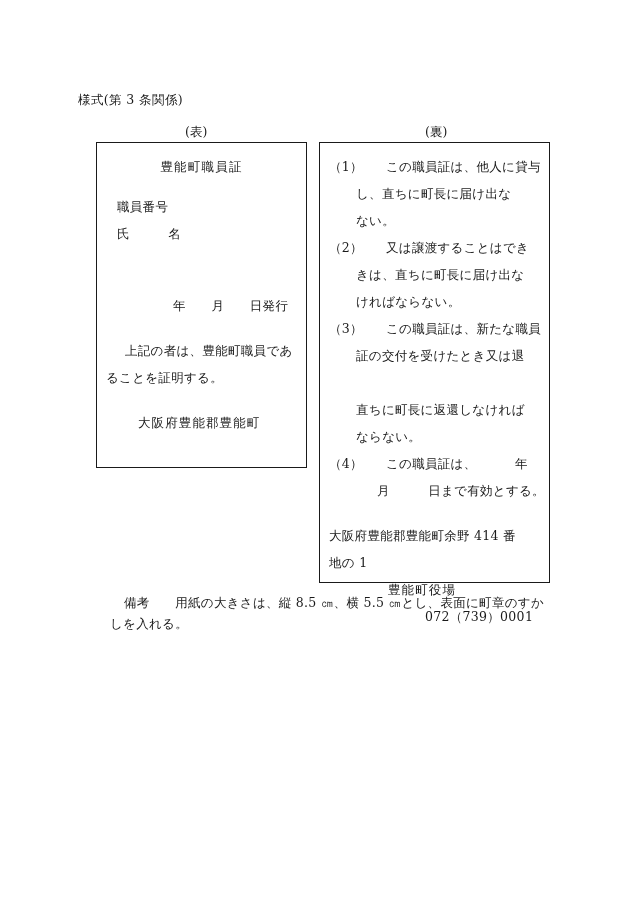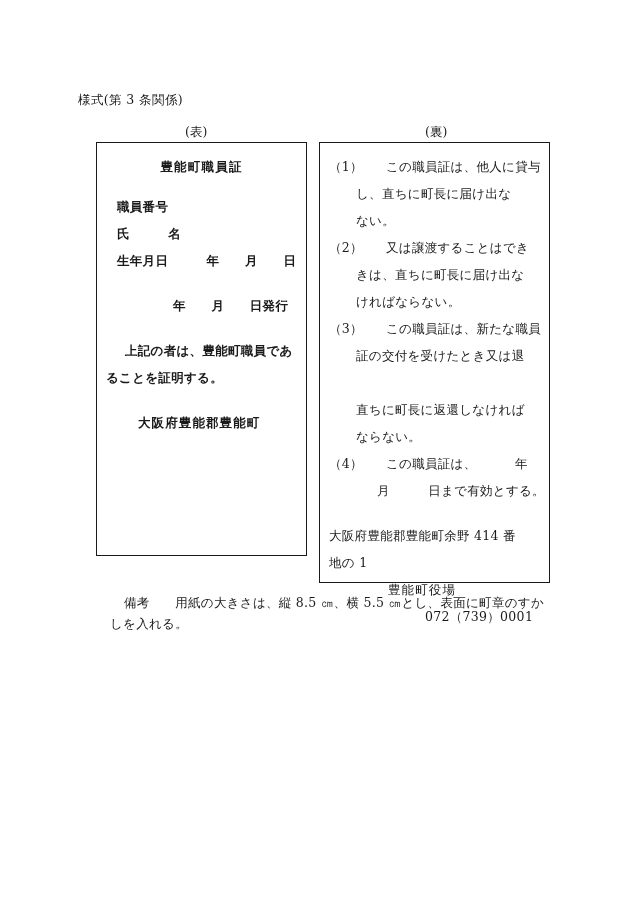--- a/index.html
+++ b/index.html
@@ -46,22 +46,21 @@
   .card {
     position: absolute;
     box-sizing: border-box;
     border: 1px solid #1a1a1a;
     background: #ffffff;
   }
   .card-front {
     left: 96px;
     top: 142px;
     width: 211px;
-    height: 414px;
-    font-weight: bold;
+    height: 326px;
   }
   .card-back {
     left: 319px;
     top: 142px;
     width: 231px;
     height: 441px;
   }
   .card-inner {
     position: relative;
     width: 100%;
@@ -125,21 +124,20 @@
   <div class="form-title">様式(第 3 条関係)</div>
 
   <div class="side-label label-front">(表)</div>
   <div class="side-label label-back">(裏)</div>
 
   <div class="card card-front">
     <div class="card-inner">
       <div class="t front-title">豊能町職員証</div>
       <div class="t f-num">職員番号</div>
       <div class="t f-name">氏　　　名</div>
-      <div class="t f-birth">生年月日　　　年　　月　　日</div>
       <div class="t f-issue">年　　月　　日発行</div>
       <div class="t f-cert1">上記の者は、豊能町職員であ</div>
       <div class="t f-cert2">ることを証明する。</div>
       <div class="t f-town">大阪府豊能郡豊能町</div>
     </div>
   </div>
 
   <div class="card card-back">
     <div class="card-inner">
 

